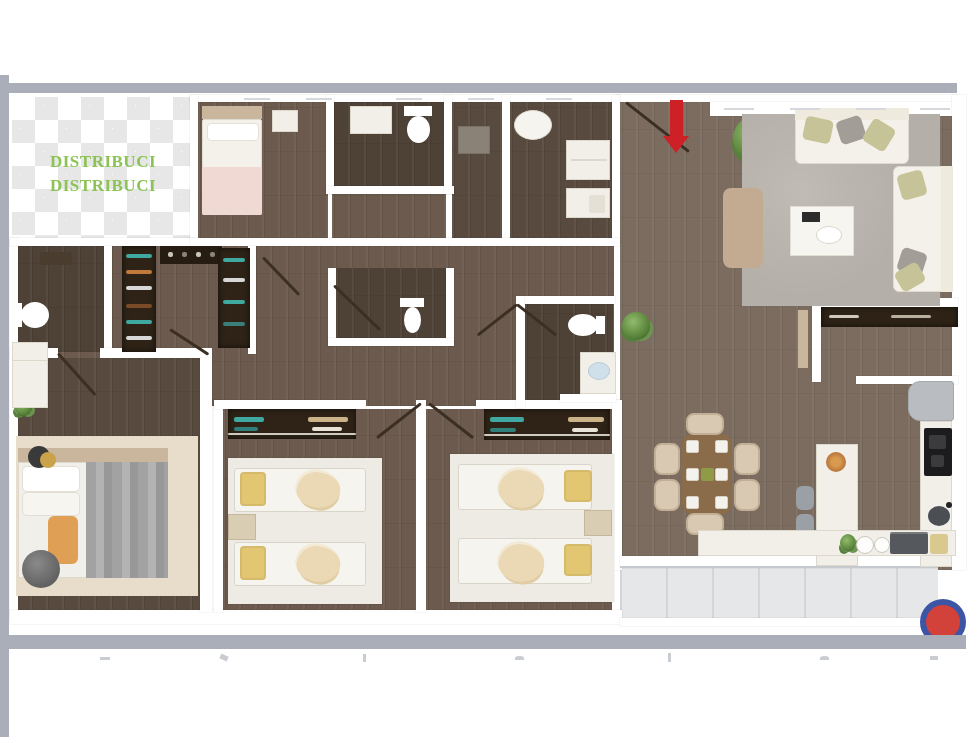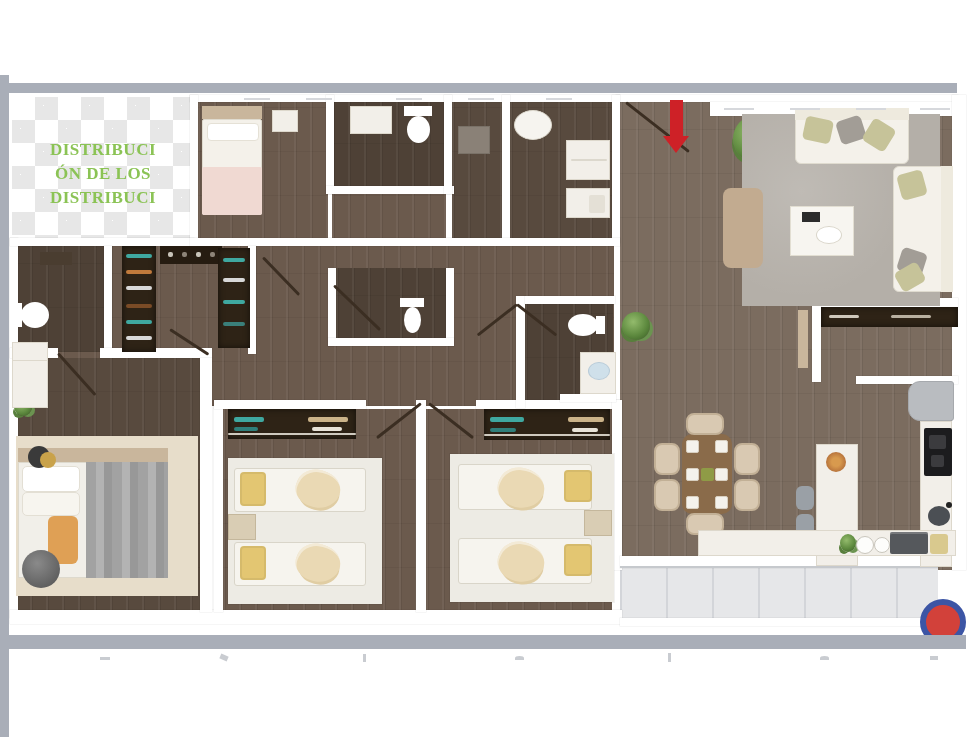--- a/index.html
+++ b/index.html
@@ -67,21 +67,20 @@
   <div class="a wood wood-darkest" style="left:336px;top:268px;width:110px;height:72px;"></div>
   <div class="a wood wood-darkest" style="left:525px;top:304px;width:88px;height:98px;"></div>
   <div class="a wood wood-dark" style="left:14px;top:358px;width:188px;height:254px;"></div>
   <div class="a wood" style="left:223px;top:409px;width:193px;height:203px;"></div>
   <div class="a wood" style="left:426px;top:409px;width:186px;height:203px;"></div>
   <div class="a tile" style="left:620px;top:568px;width:318px;height:50px;"></div>
 
   <div class="a checker" style="left:12px;top:97px;width:178px;height:142px;"></div>
   <div class="a title" style="left:28px;top:134px;width:150px;height:80px;">
     <div>DISTRIBUCI</div>
-    <div>ÓN DE LOS</div>
     <div>DISTRIBUCI</div>
   </div>
 
   <div class="a wall" style="left:190px;top:95px;width:430px;height:7px;"></div>
   <div class="a wall" style="left:616px;top:95px;width:342px;height:7px;"></div>
   <div class="a wall" style="left:710px;top:102px;width:242px;height:14px;"></div>
   <div class="a wall" style="left:952px;top:95px;width:14px;height:475px;"></div>
   <div class="a wall" style="left:10px;top:238px;width:8px;height:380px;"></div>
   <div class="a wall" style="left:10px;top:610px;width:612px;height:14px;"></div>
   <div class="a wall" style="left:190px;top:95px;width:8px;height:150px;"></div>

